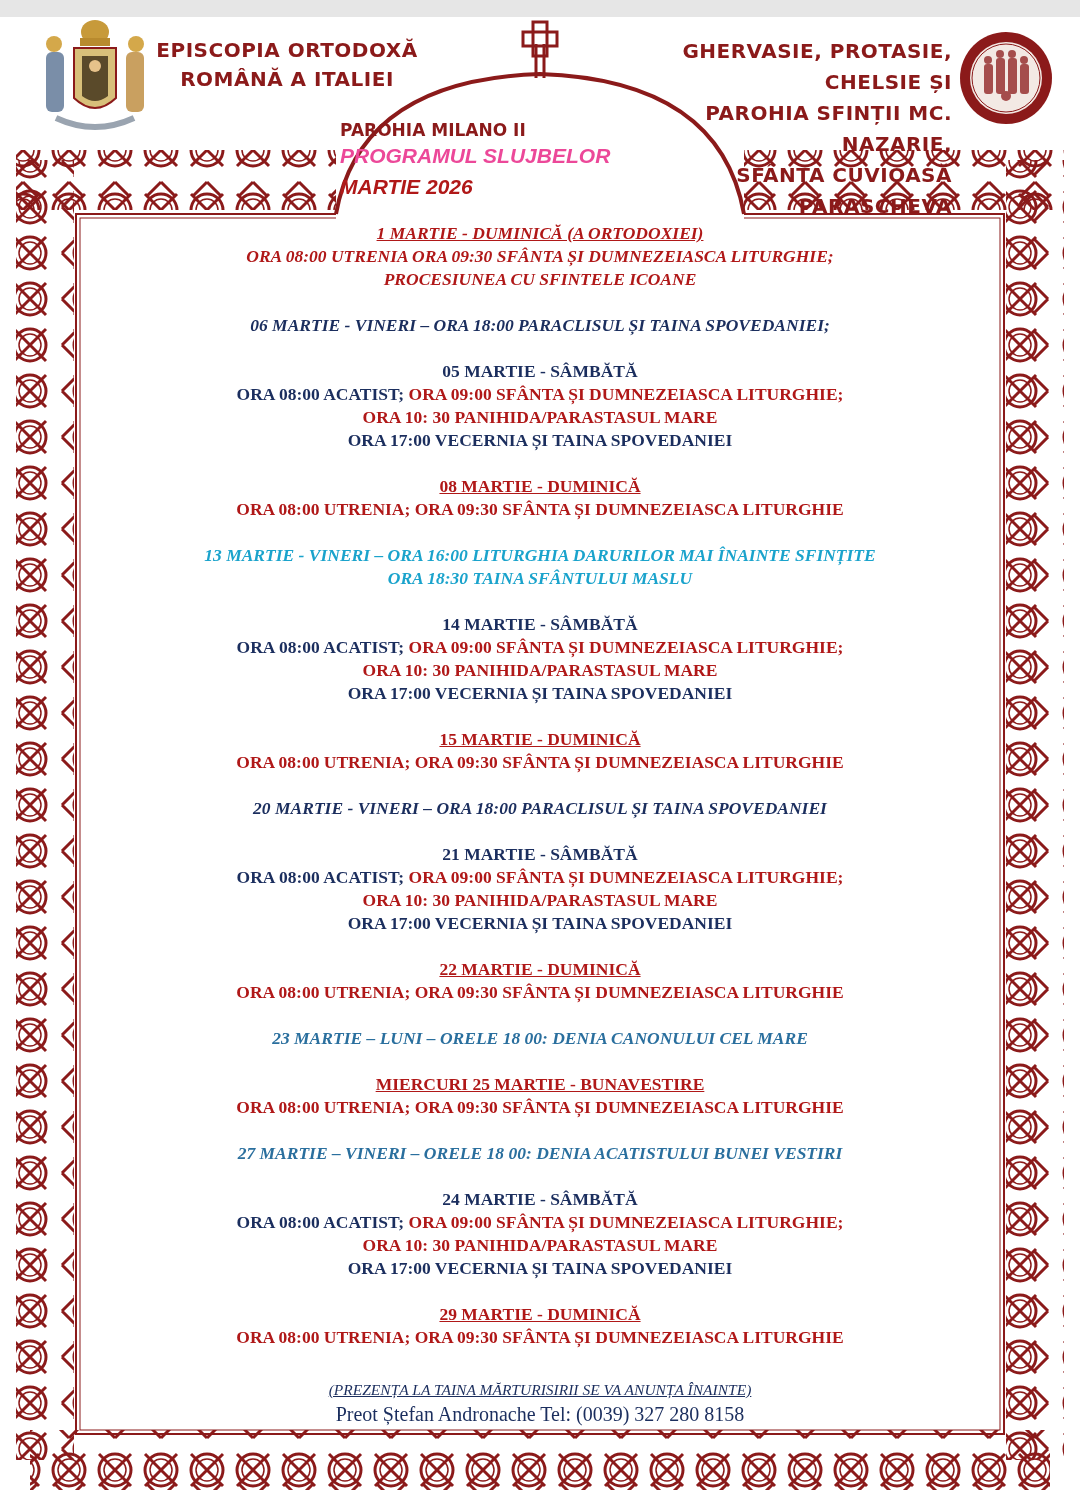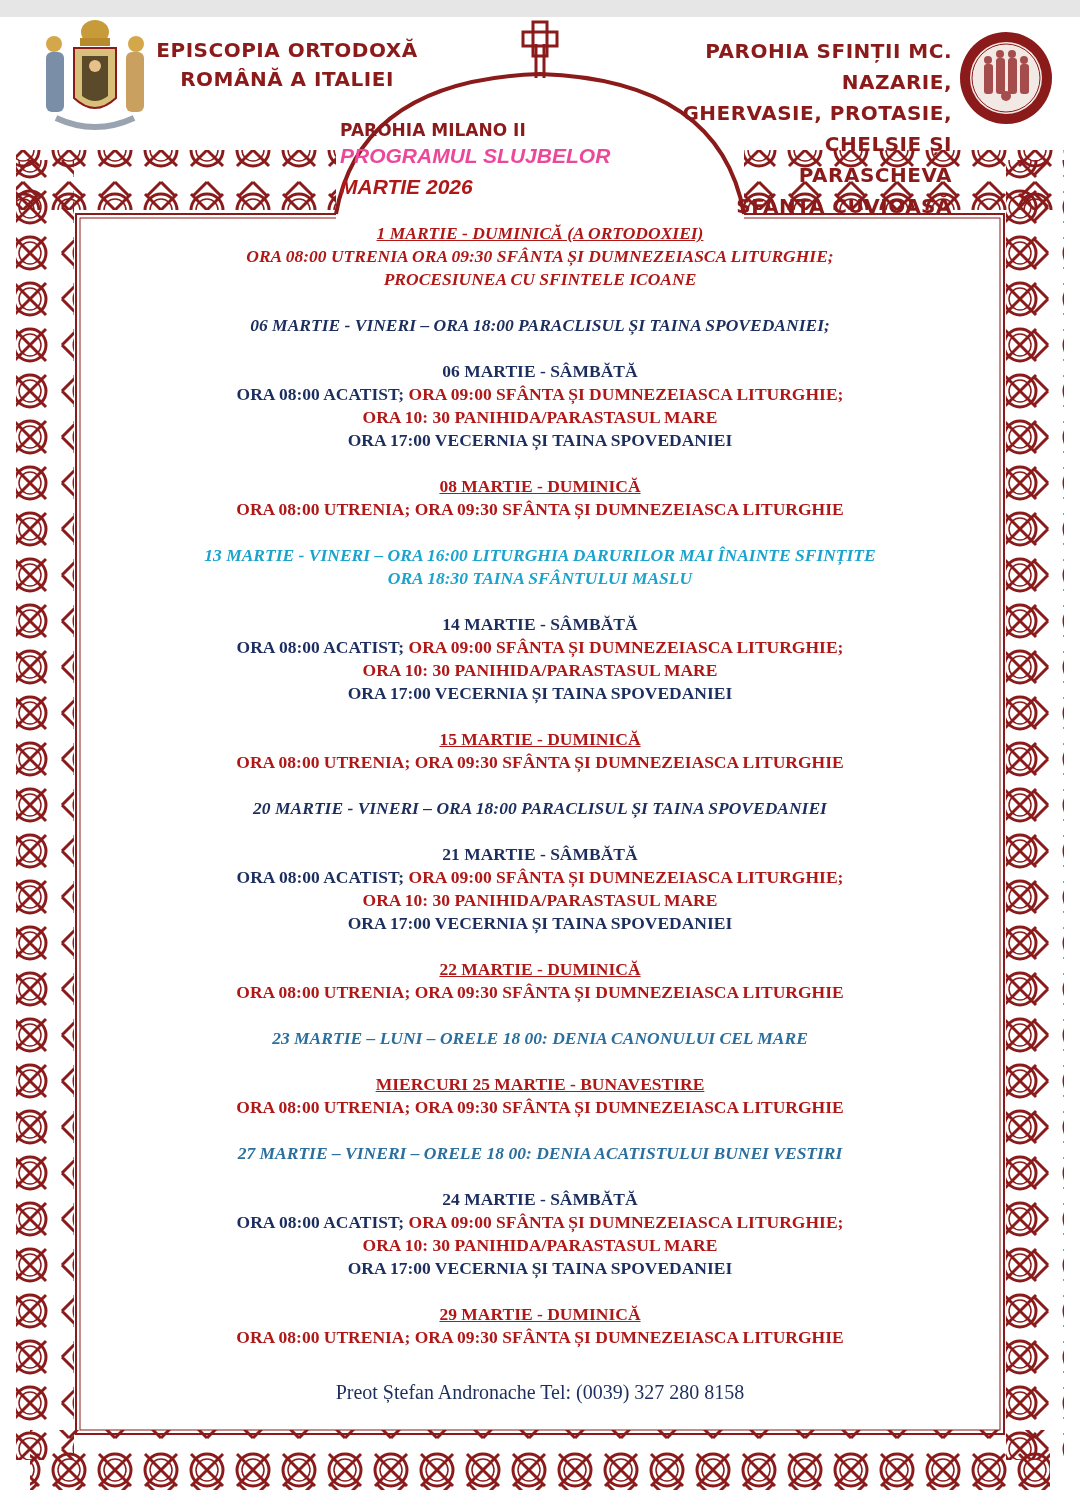--- a/index.html
+++ b/index.html
@@ -113,24 +113,24 @@
     <circle cx="48" cy="66" r="5"></circle>
   </g>
 </svg>
 
 <div class="hdr-left">
   <span class="line">EPISCOPIA ORTODOXĂ</span>
   <span class="line">ROMÂNĂ A ITALIEI</span>
 </div>
 
 <div class="hdr-right">
+  <span class="line">GHERVASIE, PROTASIE, CHELSIE ȘI</span>
   <span class="line">PAROHIA SFINȚII MC. NAZARIE,</span>
-  <span class="line">GHERVASIE, PROTASIE, CHELSIE ȘI</span>
+  <span class="line">SFÂNTA CUVIOASĂ</span>
   <span class="line">PARASCHEVA</span>
-  <span class="line">SFÂNTA CUVIOASĂ</span>
 </div>
 
 <div class="hdr-center">
   <div class="parohia-milano">PAROHIA MILANO II</div>
   <div class="prog-title">PROGRAMUL SLUJBELOR</div>
   <div class="prog-month">MARTIE 2026</div>
 </div>
 
 <div class="content">
 
@@ -138,21 +138,21 @@
     <span class="ln red it"><span class="u">1 MARTIE - DUMINICĂ (A ORTODOXIEI)</span></span>
     <span class="ln red it">ORA 08:00 UTRENIA ORA 09:30 SFÂNTA ȘI DUMNEZEIASCA LITURGHIE;</span>
     <span class="ln red it">PROCESIUNEA CU SFINTELE ICOANE</span>
   </div>
 
   <div class="block">
     <span class="ln navy it">06 MARTIE - VINERI – ORA 18:00 PARACLISUL ȘI TAINA SPOVEDANIEI;</span>
   </div>
 
   <div class="block">
-    <span class="ln navy">06 MARTIE  - SÂMBĂTĂ</span>
+    <span class="ln navy">05 MARTIE  - SÂMBĂTĂ</span>
     <span class="ln"><span class="navy">ORA 08:00 ACATIST; </span><span class="red">ORA 09:00 SFÂNTA ȘI DUMNEZEIASCA LITURGHIE;</span></span>
     <span class="ln red">ORA 10: 30 PANIHIDA/PARASTASUL MARE</span>
     <span class="ln navy">ORA 17:00 VECERNIA ȘI TAINA SPOVEDANIEI</span>
   </div>
 
   <div class="block">
     <span class="ln red"><span class="u">08 MARTIE - DUMINICĂ</span></span>
     <span class="ln red">ORA 08:00 UTRENIA; ORA 09:30 SFÂNTA ȘI DUMNEZEIASCA LITURGHIE</span>
   </div>
 
@@ -208,15 +208,16 @@
     <span class="ln red">ORA 10: 30 PANIHIDA/PARASTASUL MARE</span>
     <span class="ln navy">ORA 17:00 VECERNIA ȘI TAINA SPOVEDANIEI</span>
   </div>
 
   <div class="block" style="margin-bottom:30px;">
     <span class="ln red"><span class="u">29 MARTIE - DUMINICĂ</span></span>
     <span class="ln red">ORA 08:00 UTRENIA; ORA 09:30 SFÂNTA ȘI DUMNEZEIASCA LITURGHIE</span>
   </div>
 
   <div>
+    <span class="note">(PREZENȚA LA TAINA MĂRTURISIRII SE VA ANUNȚA ÎNAINTE)</span>
     <span class="priest">Preot Ștefan Andronache Tel: (0039) 327 280 8158</span>
   </div>
 </div>
 
 </body></html>

